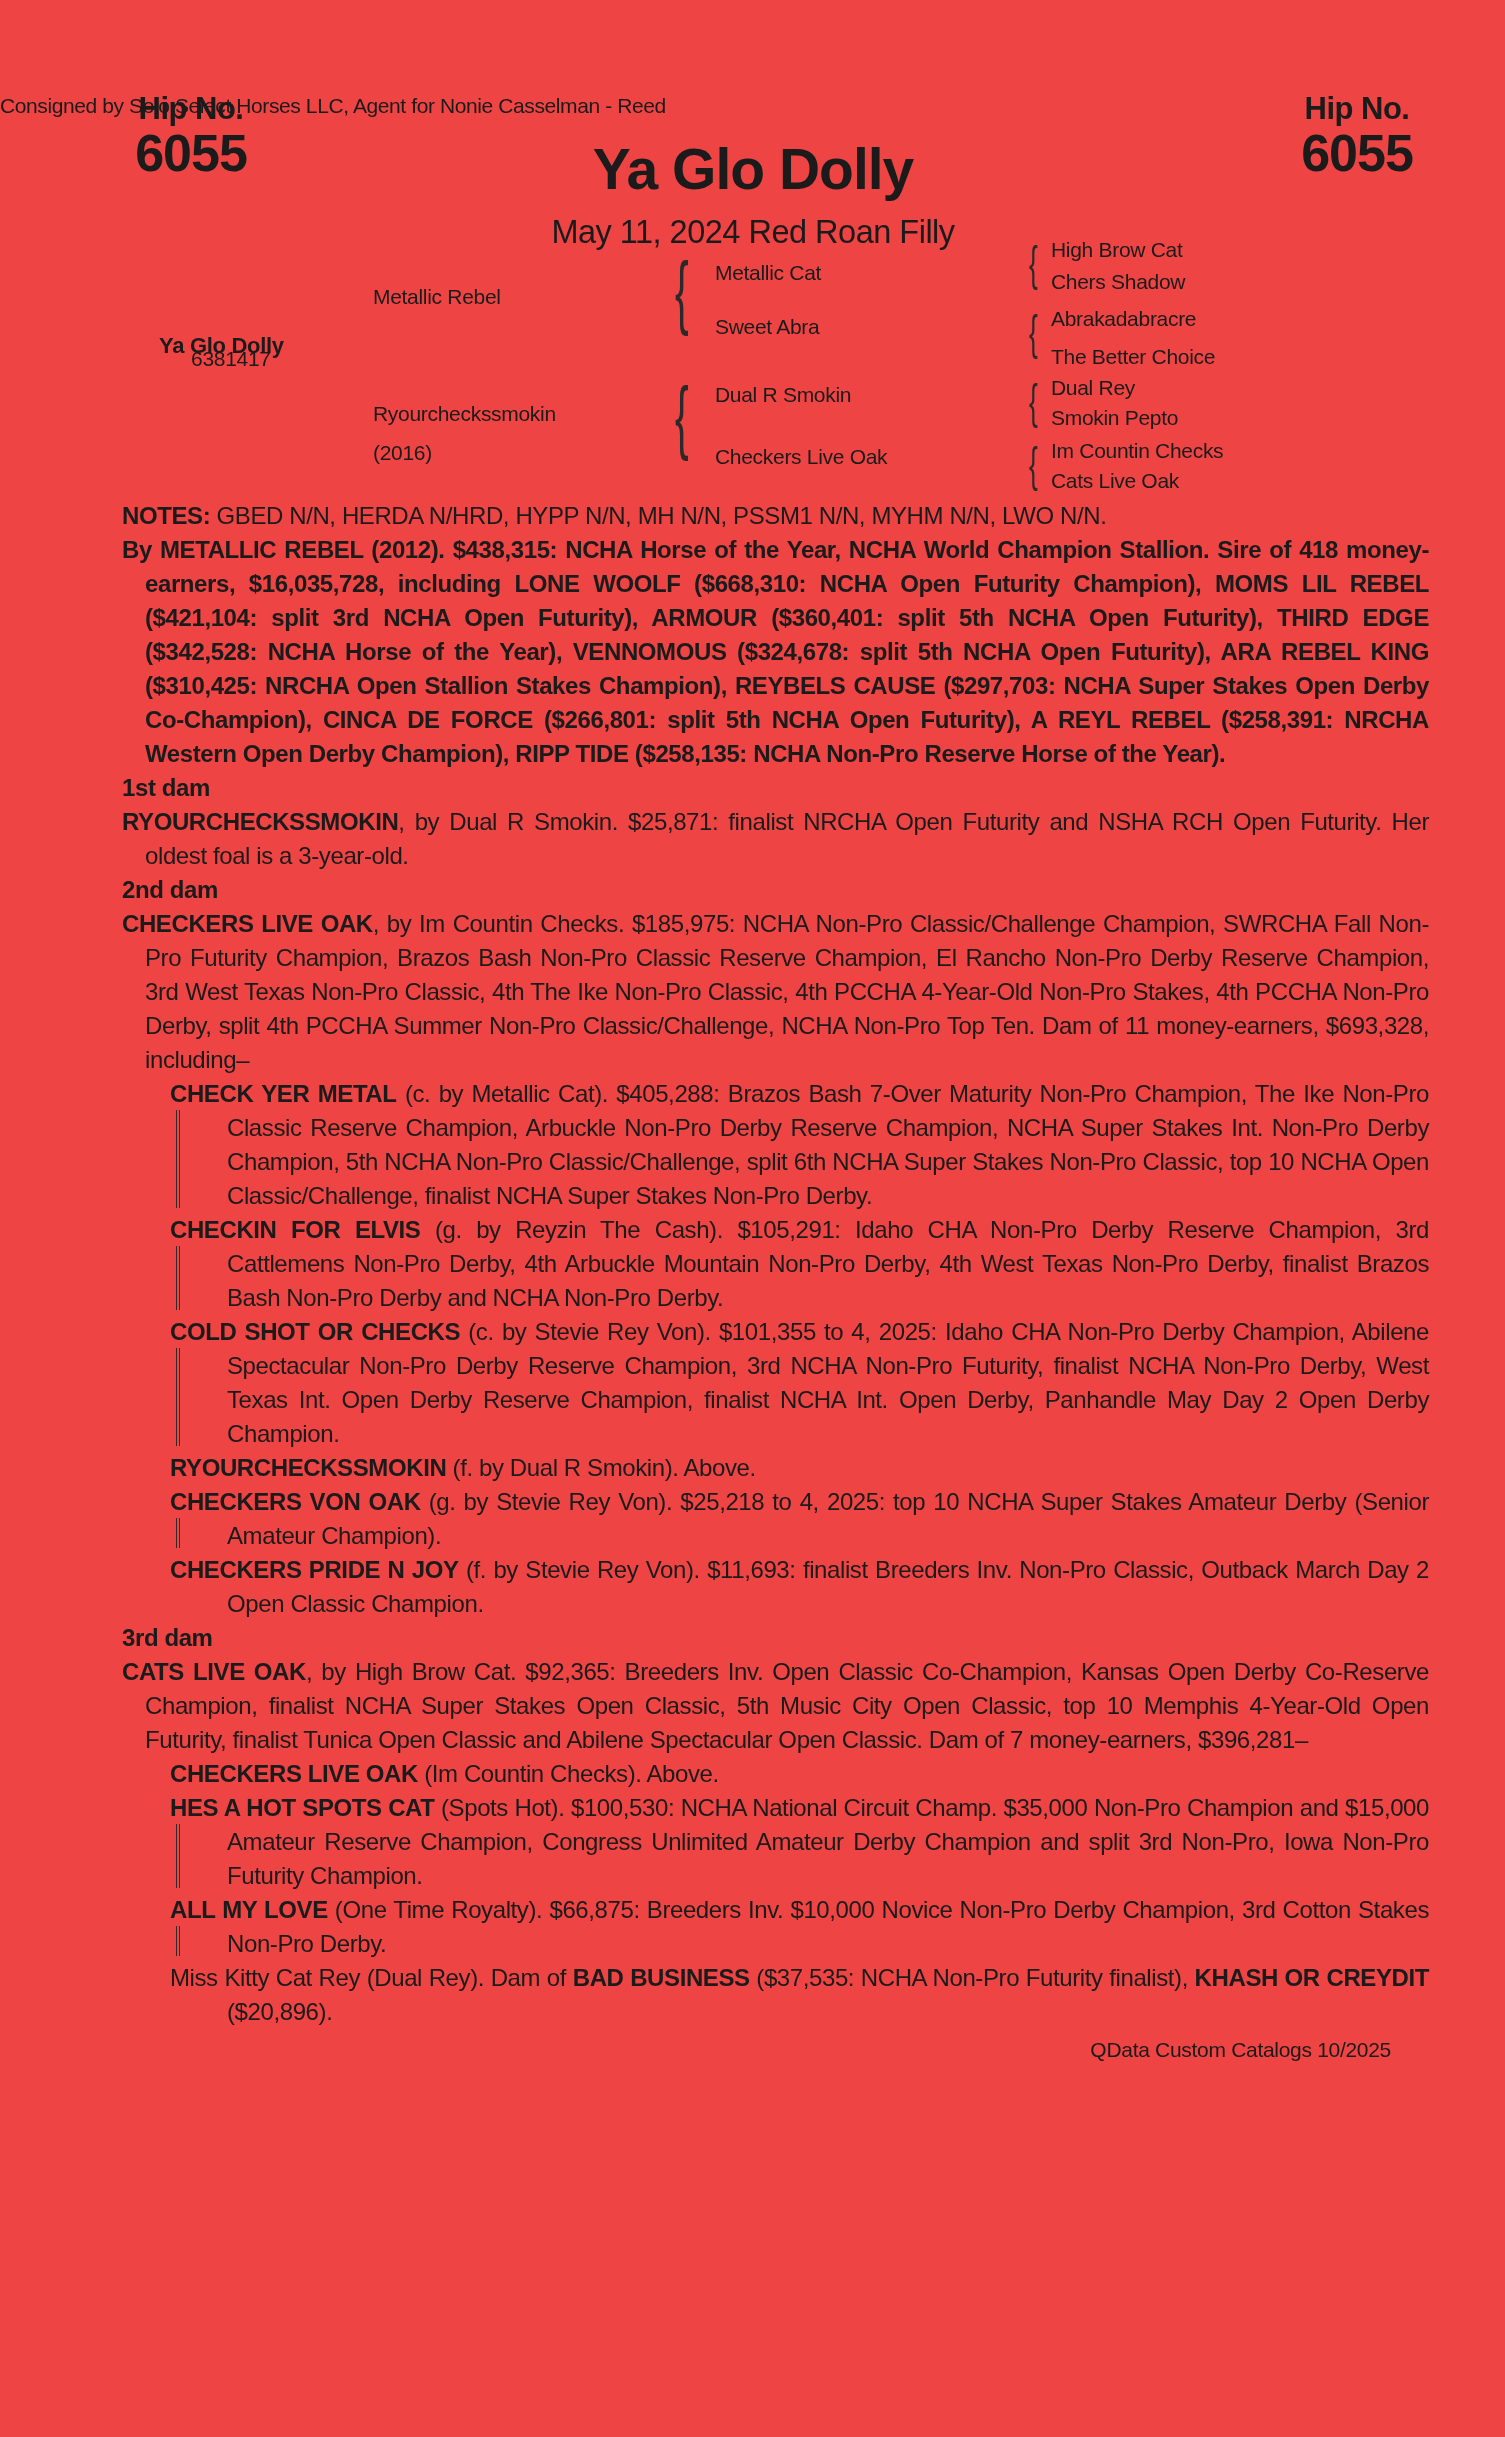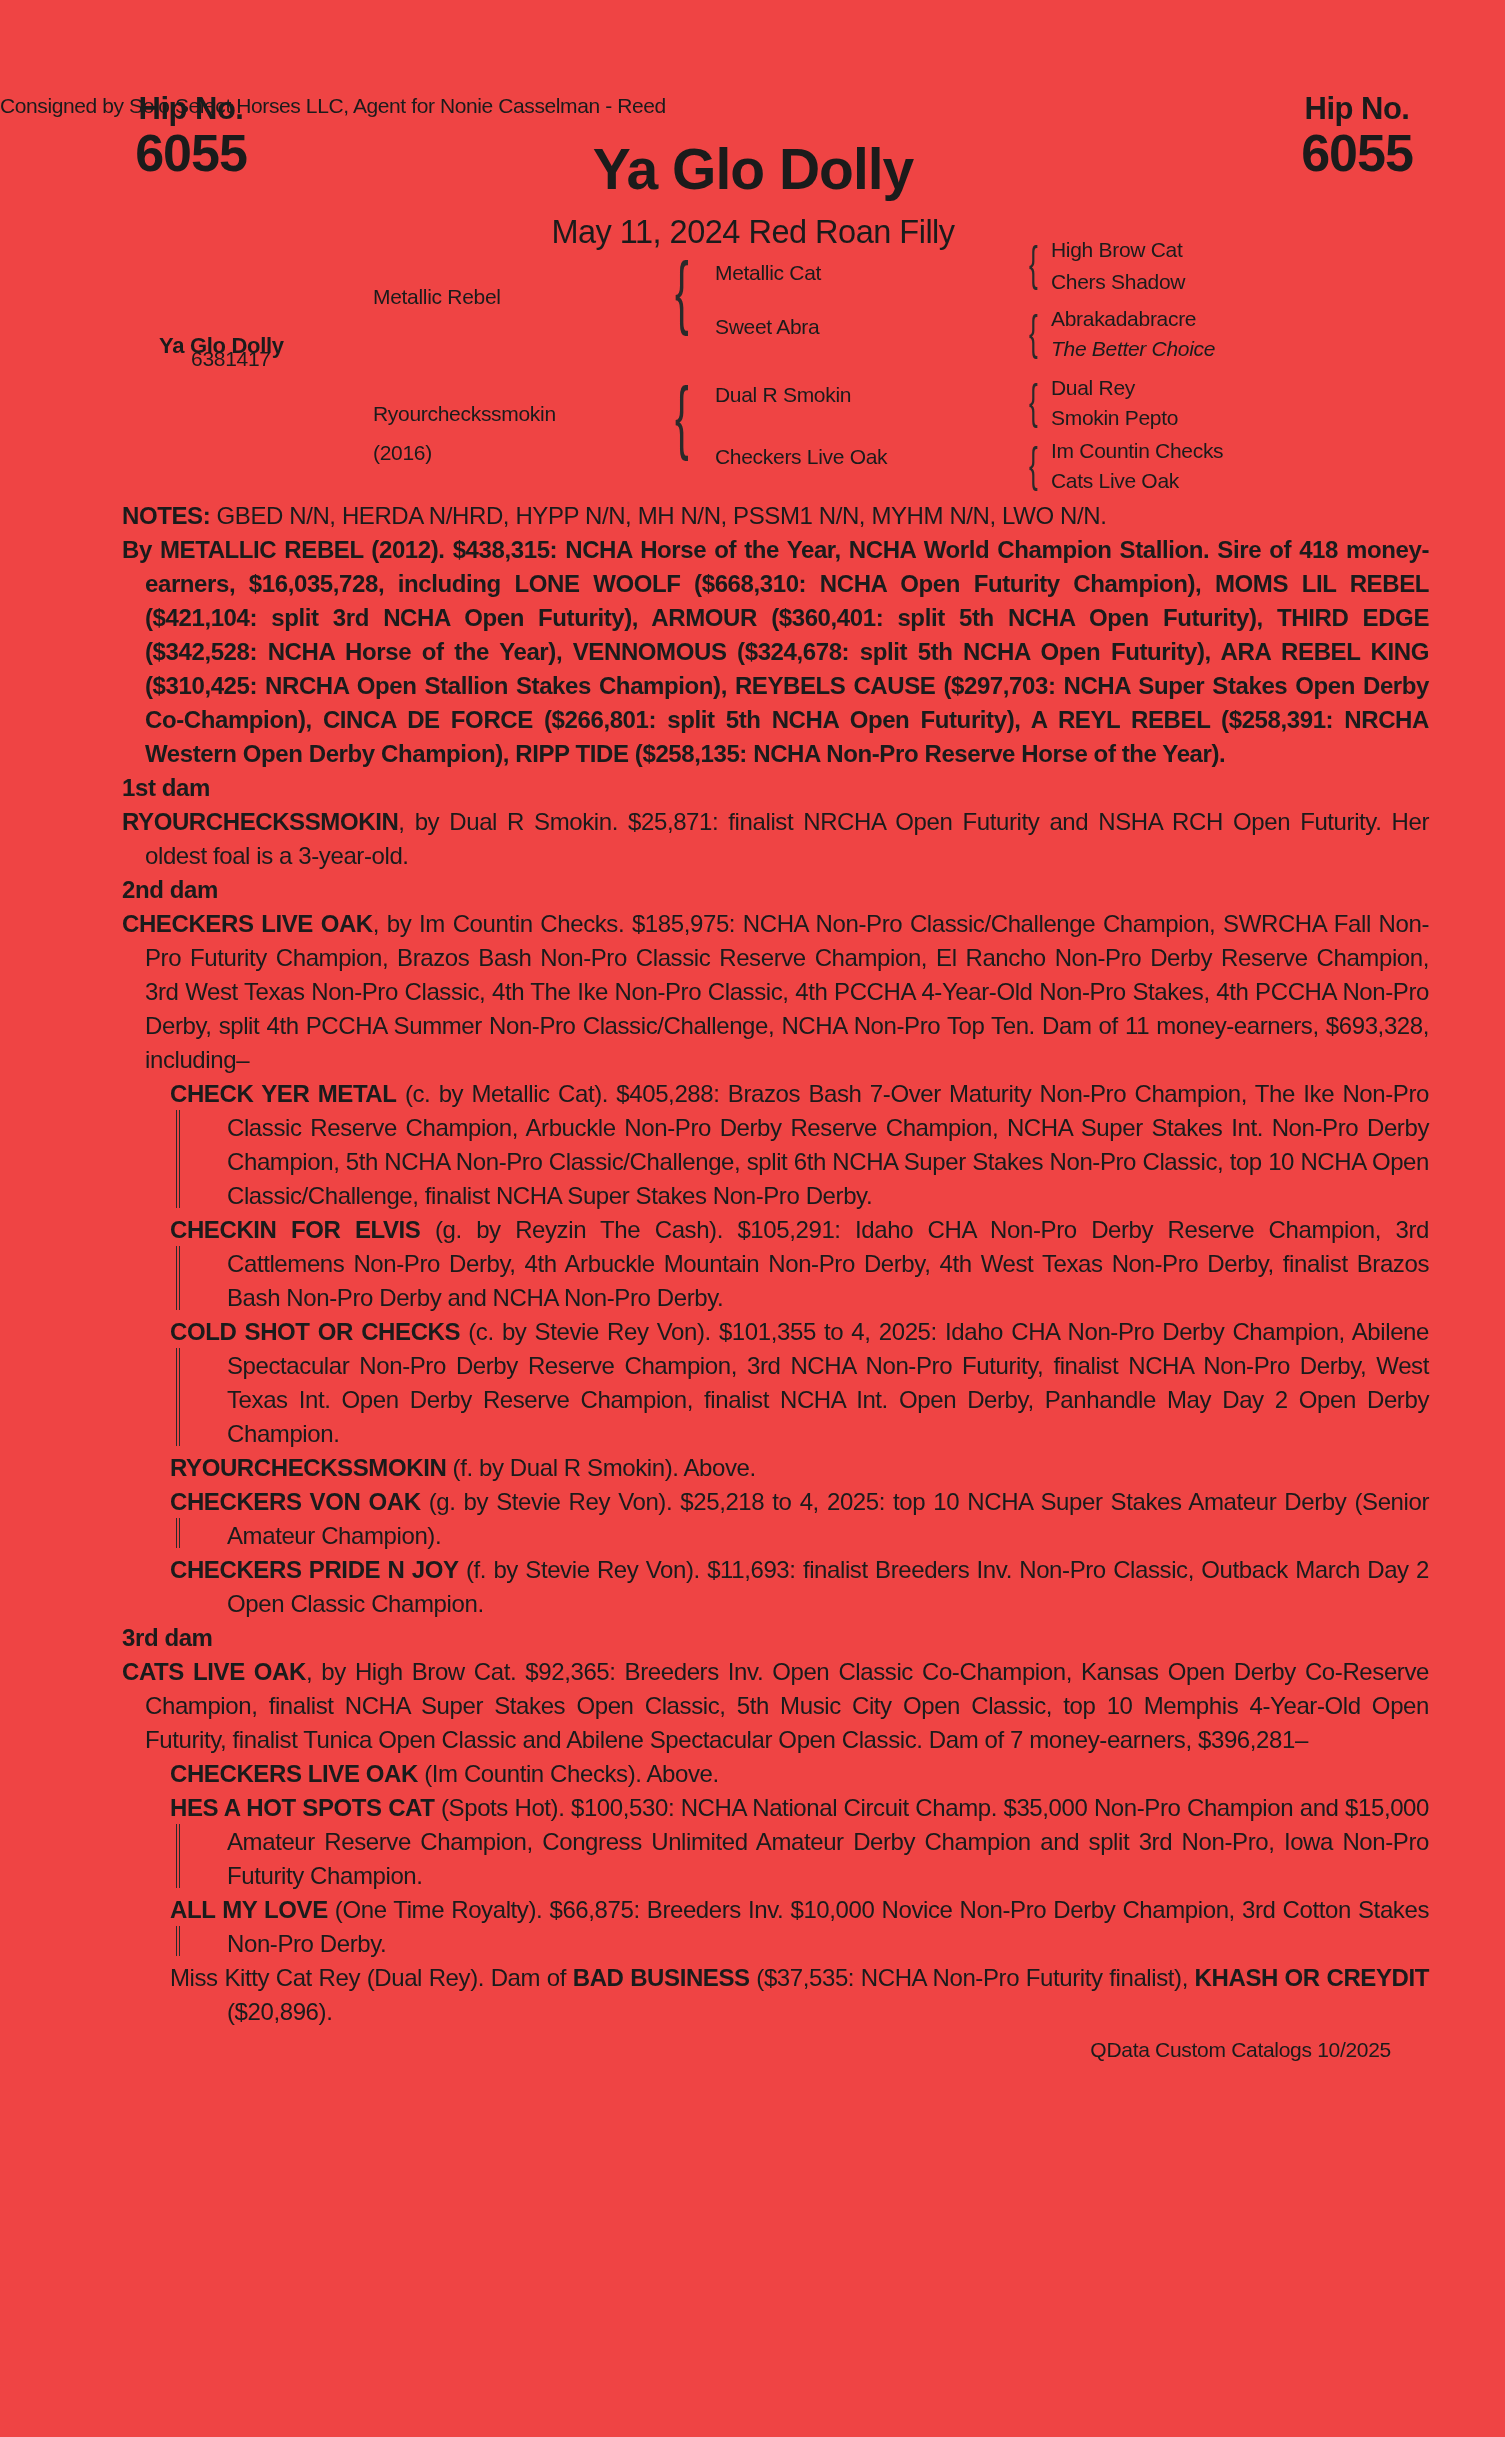--- a/index.html
+++ b/index.html
@@ -37,21 +37,21 @@
   .bb-1{top:250px;}
   .bb-2{top:375px;}
   .brace-small{left:1029px;font-size:48px;line-height:50px;font-weight:300;transform:scaleX(0.55);transform-origin:left top;color:#2a2a2a;}
   .bs-1{top:239px;}
   .bs-2{top:308px;}
   .bs-3{top:377px;}
   .bs-4{top:440px;}
   .g3-1{left:1051px;top:237px;}
   .g3-2{left:1051px;top:269px;}
   .g3-3{left:1051px;top:306px;}
-  .g3-4{left:1051px;top:336px;font-style:italic;}
+  .g3-4{left:1051px;top:344px;}
   .g3-5{left:1051px;top:375px;}
   .g3-6{left:1051px;top:405px;}
   .g3-7{left:1051px;top:438px;}
   .g3-8{left:1051px;top:468px;}
 
   
   .bodytext{
     position:absolute;left:122px;top:499px;width:1307px;
     font-size:24px;line-height:34px;letter-spacing:-0.4px;
   }

